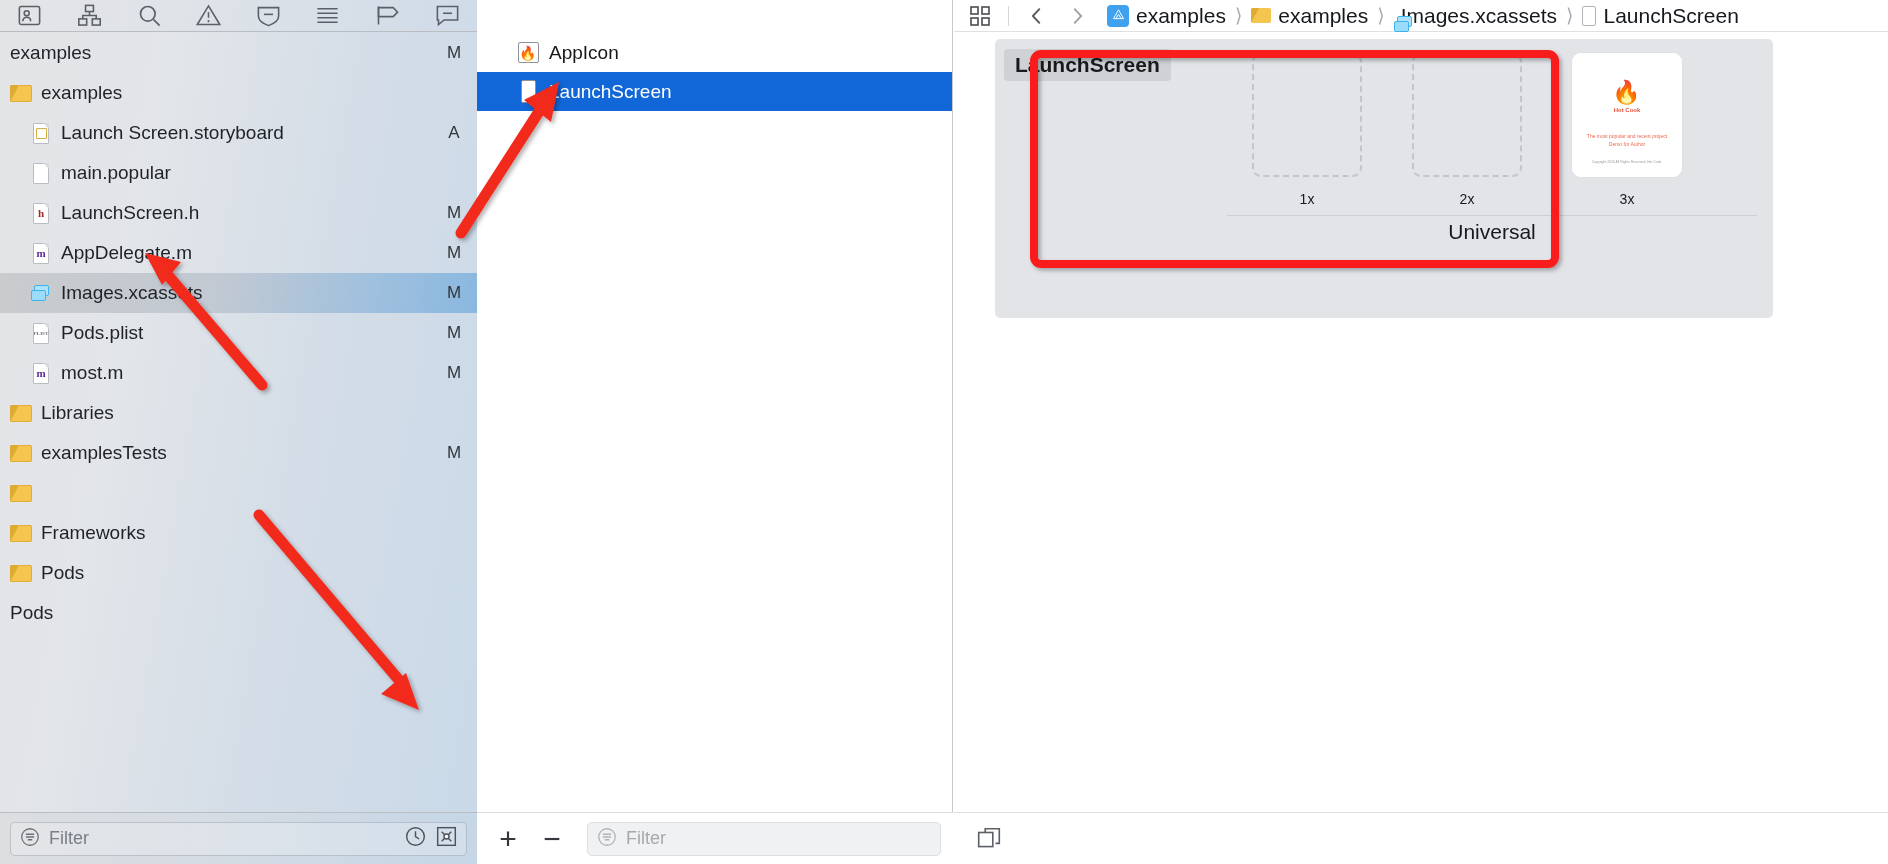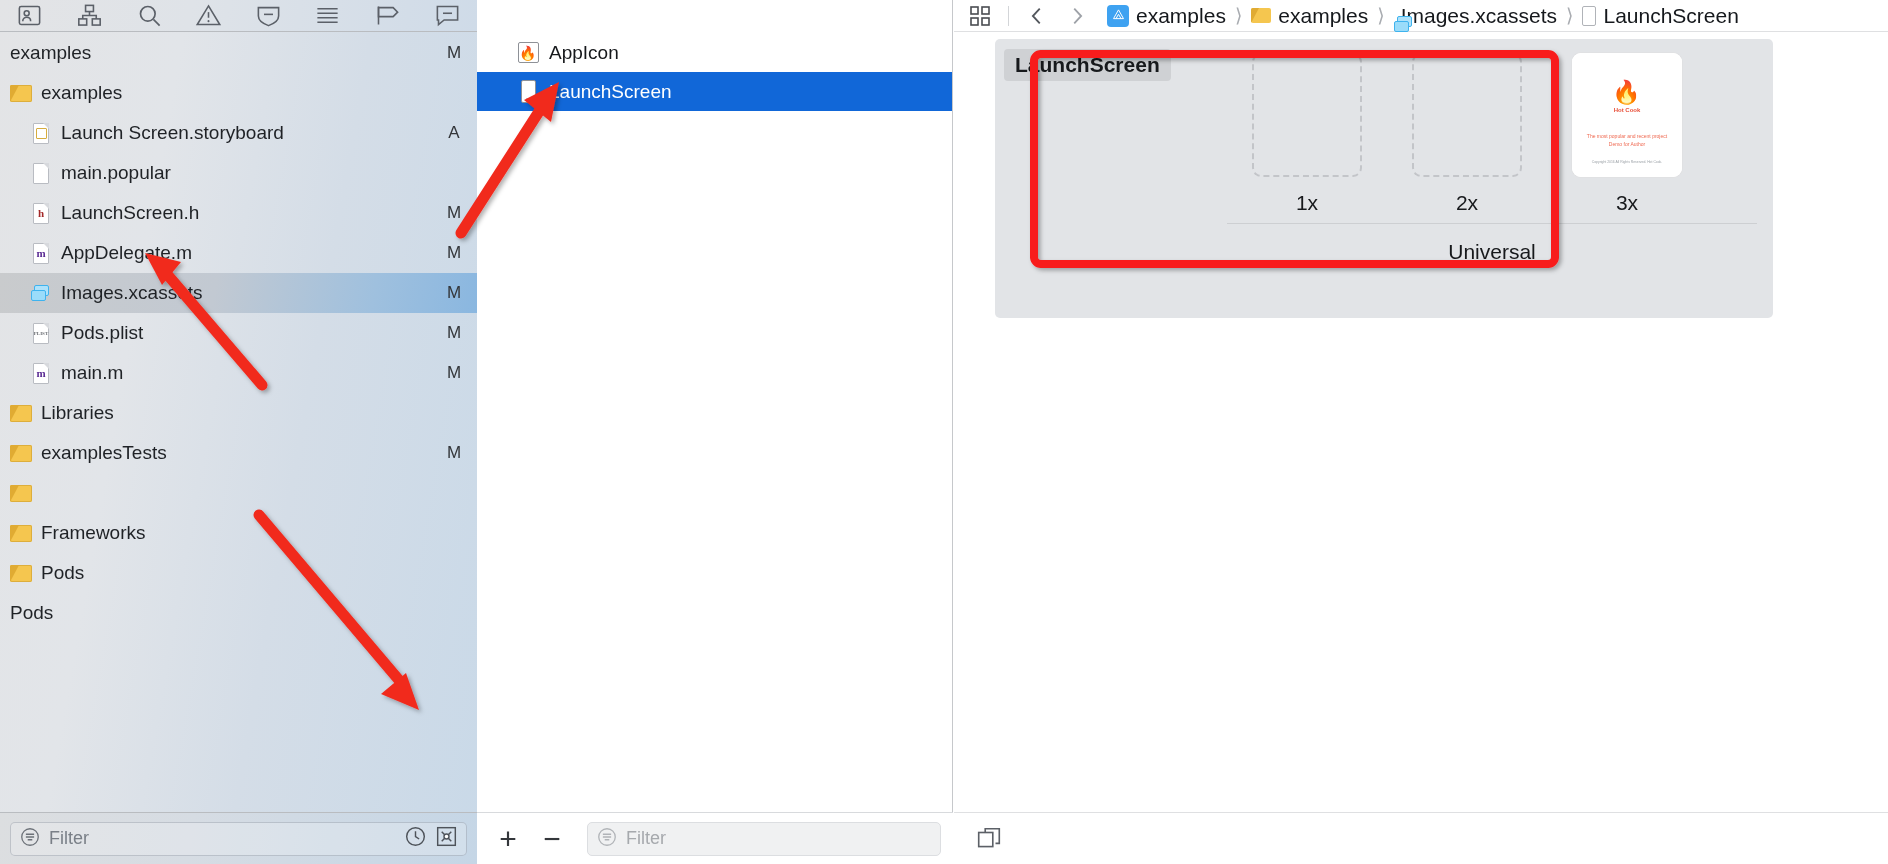--- a/index.html
+++ b/index.html
@@ -179,23 +179,23 @@
   }
   .slots { display:flex; align-items:flex-start; }
   .slot { width:160px; display:flex; flex-direction:column; align-items:center; }
   .slot-box {
     width:110px;height:124px;border:2px dashed #c3c5c9;border-radius:9px;background:transparent;
   }
   .slot-box.filled {
     border:none; background:#ffffff; position:relative; overflow:hidden;
     box-shadow:0 0 0 1px #e0e1e3;
   }
-  .slot-label { margin-top:14px; font-size:21px; color:#17191c; }
+  .slot-label { margin-top:14px; font-size:14px; color:#17191c; }
   .slot-sep { margin-top:8px; height:1px; background:#cdcfd2; width:100%; }
-  .slot-universal { margin-top:16px; text-align:center; font-size:21px; color:#17191c; }
+  .slot-universal { margin-top:4px; text-align:center; font-size:21px; color:#17191c; }
 
   
   .ls-art { position:absolute; inset:0; background:#fff; display:flex; flex-direction:column;
             align-items:center; }
   .ls-flame { margin-top:28px; font-size:23px; line-height:1; color:#ef4323; }
   .ls-brand { margin-top:3px; font-size:6px; color:#e8503a; font-weight:700; }
   .ls-tag { margin-top:20px; width:84px; text-align:center; font-size:5px; color:#ef6a52; line-height:1.5;}
   .ls-foot { position:absolute; bottom:12px; width:80px; text-align:center; font-size:3.4px; color:#9aa0a6; line-height:1.4;}
 
   .editor-bottom {
@@ -332,21 +332,21 @@
             <span class="sheet plist">PLIST</span>
           </span>
         <span class="nrow-label">Pods.plist</span>
         <span class="nrow-status">M</span>
       </div>
 
       <div class="nav-row d2">
         <span class="nrow-icon">
             <span class="sheet m">m</span>
           </span>
-        <span class="nrow-label">main.m</span>
+        <span class="nrow-label">most.m</span>
         <span class="nrow-status">M</span>
       </div>
 
       <div class="nav-row d1">
         <span class="nrow-icon">
             <span class="folder"></span>
           </span>
         <span class="nrow-label">Libraries</span>
         <span class="nrow-status"></span>
       </div>

